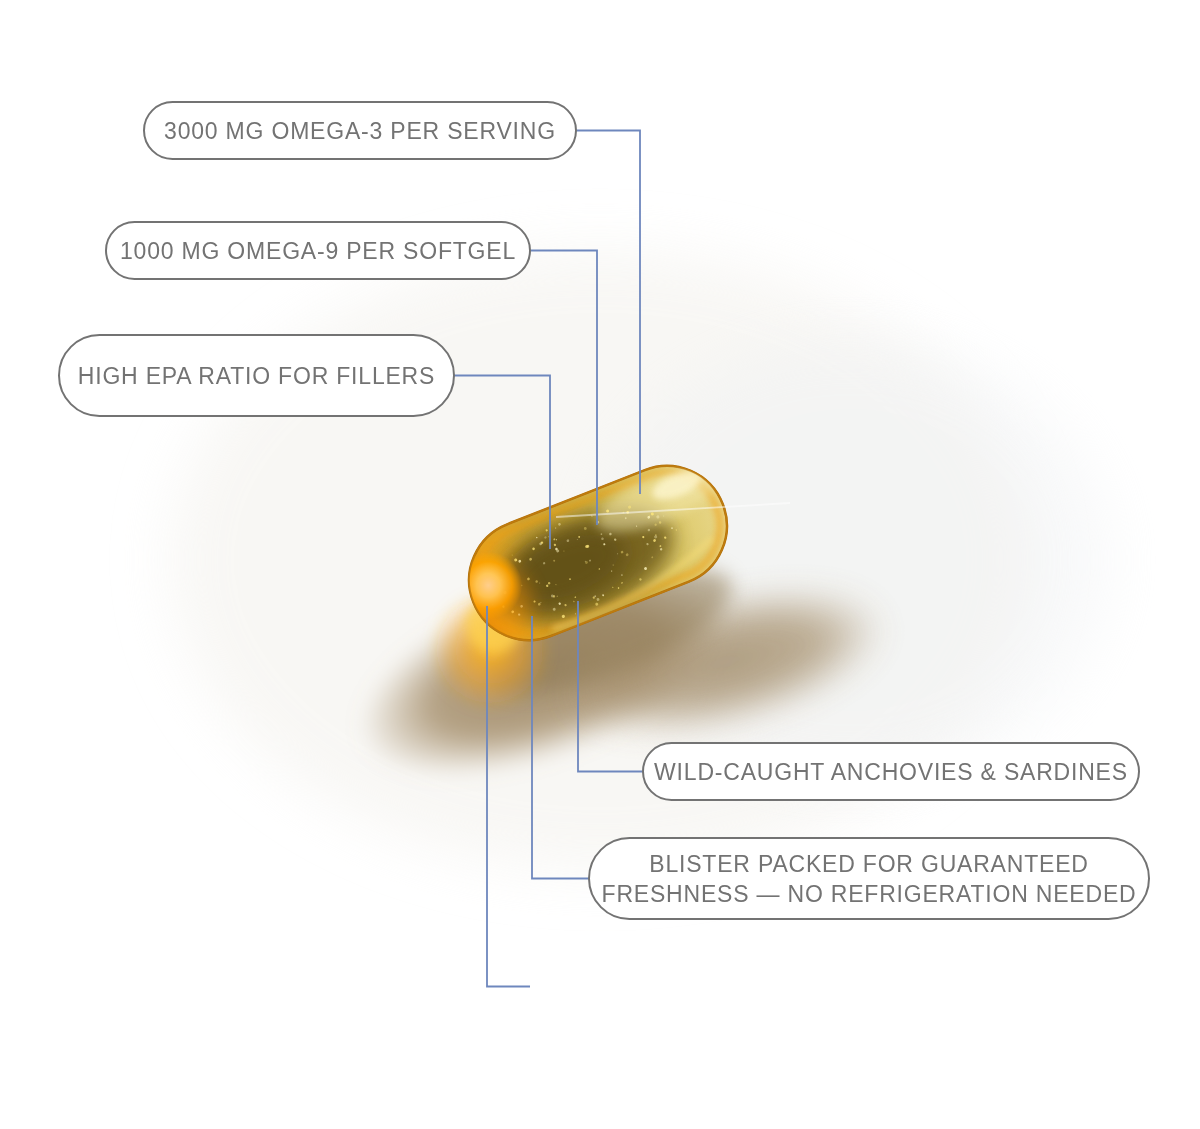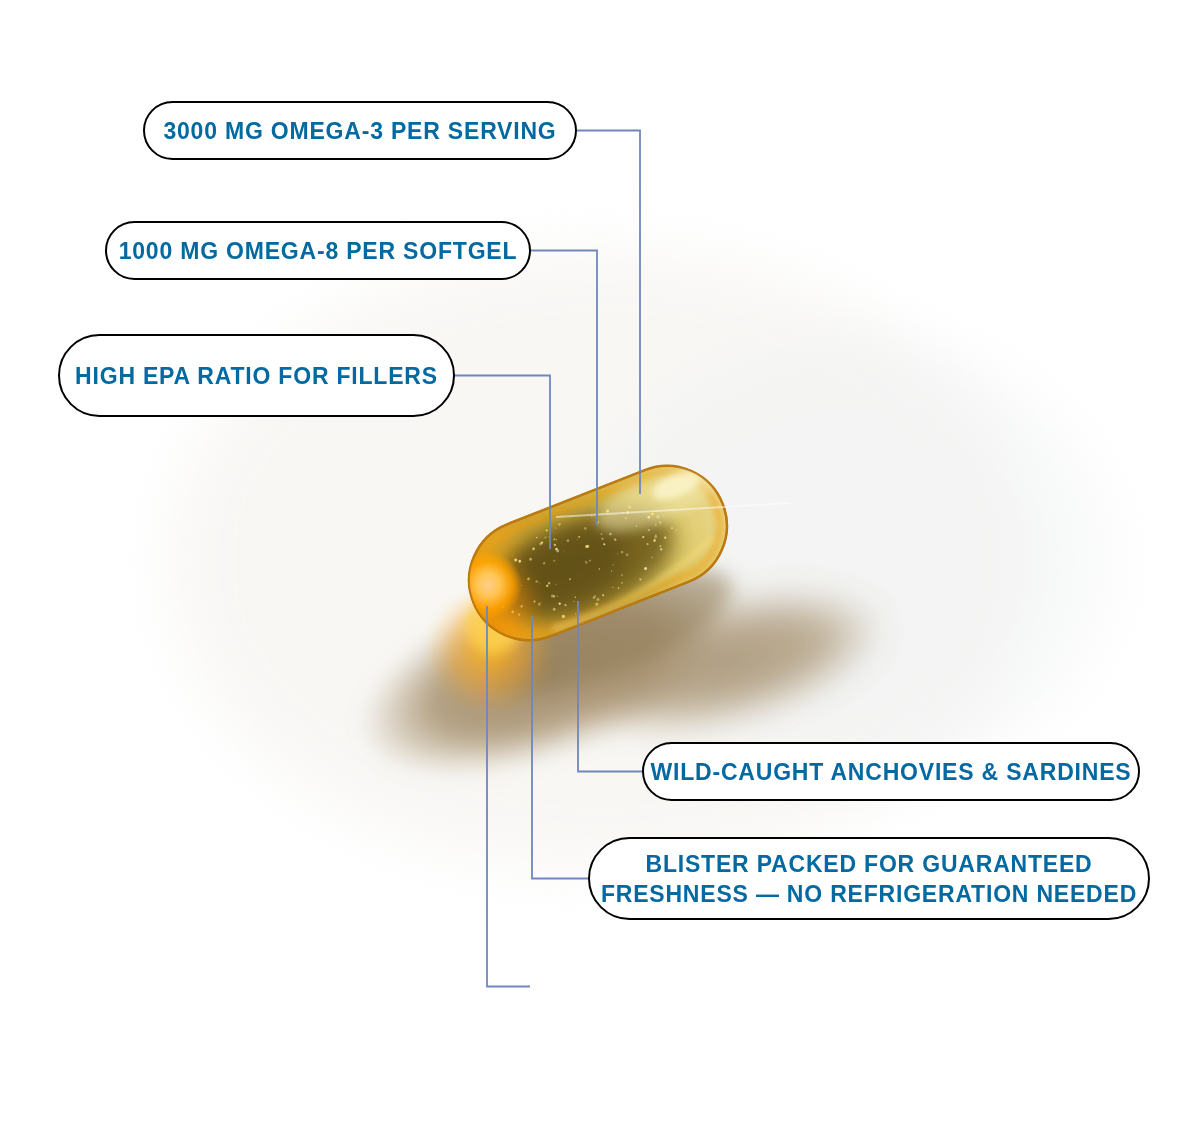--- a/index.html
+++ b/index.html
@@ -8,29 +8,29 @@
     width:1200px;height:1129px;
     background:#ffffff;
     overflow:hidden;
     font-family:"Liberation Sans", sans-serif;
   }
   #photo-svg{position:absolute;left:0;top:0;width:1200px;height:1129px;}
   .callout{
     position:absolute;
     box-sizing:border-box;
     background:#ffffff;
-    border:2px solid #000000;
+    border:2px solid #737373;
     display:flex;
     flex-direction:column;
     align-items:center;
     justify-content:center;
     text-align:center;
-    color:#0369a1;
+    color:#737373;
     font-size:23px;
-    font-weight:700;
+    font-weight:400;
     letter-spacing:0.8px;
     line-height:30px;
     white-space:nowrap;
   }
   .callout .line{display:block;}
   
   #co-serving   {left:143px; top:101px; width:434px; height:59px; border-radius:30px;}
   #co-softgel   {left:105px; top:221px; width:426px; height:59px; border-radius:30px;}
   #co-epa       {left:58px;  top:334px; width:397px; height:83px; border-radius:42px;}
   #co-wild      {left:642px; top:742px; width:498px; height:59px; border-radius:30px;text-align:right;}
@@ -252,21 +252,21 @@
       <polyline points="532,616 532,878.5 590,878.5" stroke="#6e87bd"></polyline>
       <polyline points="487,606 487,986.5 530,986.5" stroke="#6e87bd"></polyline>
     </g>
   </svg>
 
   <div class="callout" id="co-serving">
     <span class="line">3000 MG OMEGA-3 PER SERVING</span>
   </div>
 
   <div class="callout" id="co-softgel">
-    <span class="line">1000 MG OMEGA-8 PER SOFTGEL</span>
+    <span class="line">1000 MG OMEGA-9 PER SOFTGEL</span>
   </div>
 
   <div class="callout" id="co-epa">
     <span class="line">HIGH EPA RATIO FOR FILLERS</span>
   </div>
 
   <div class="callout" id="co-wild">
     <span class="line">WILD-CAUGHT ANCHOVIES &amp; SARDINES</span>
   </div>
 

